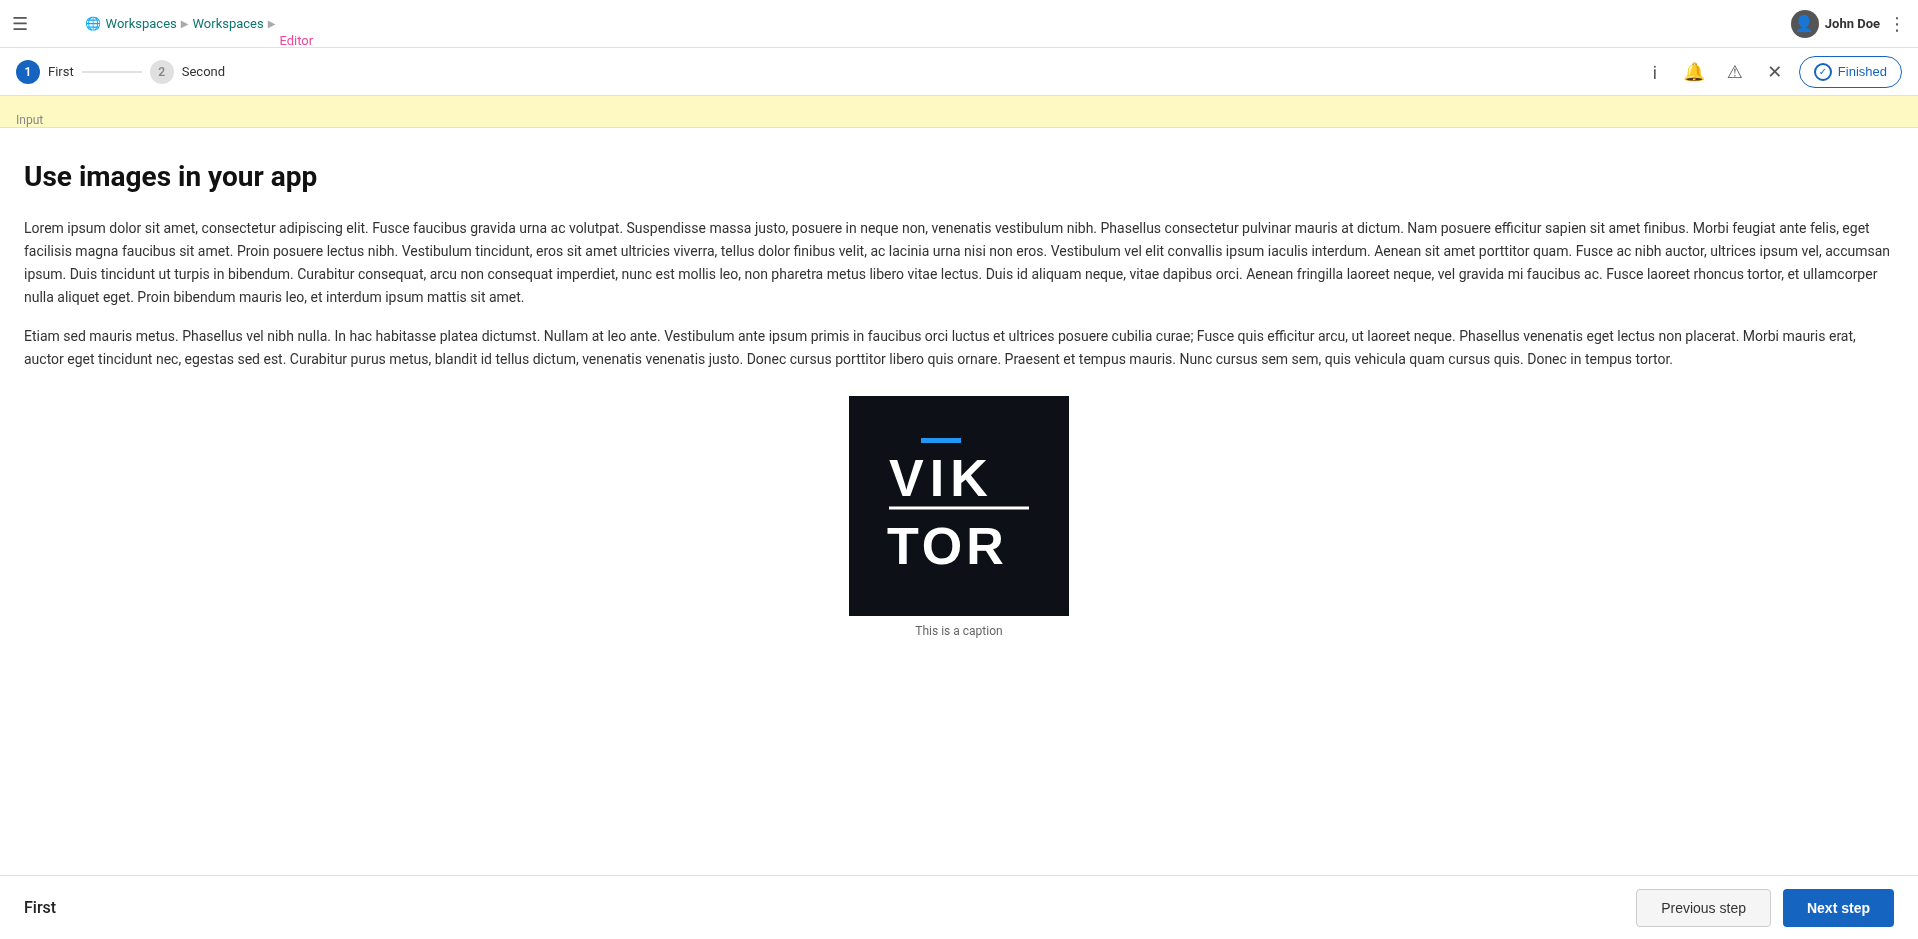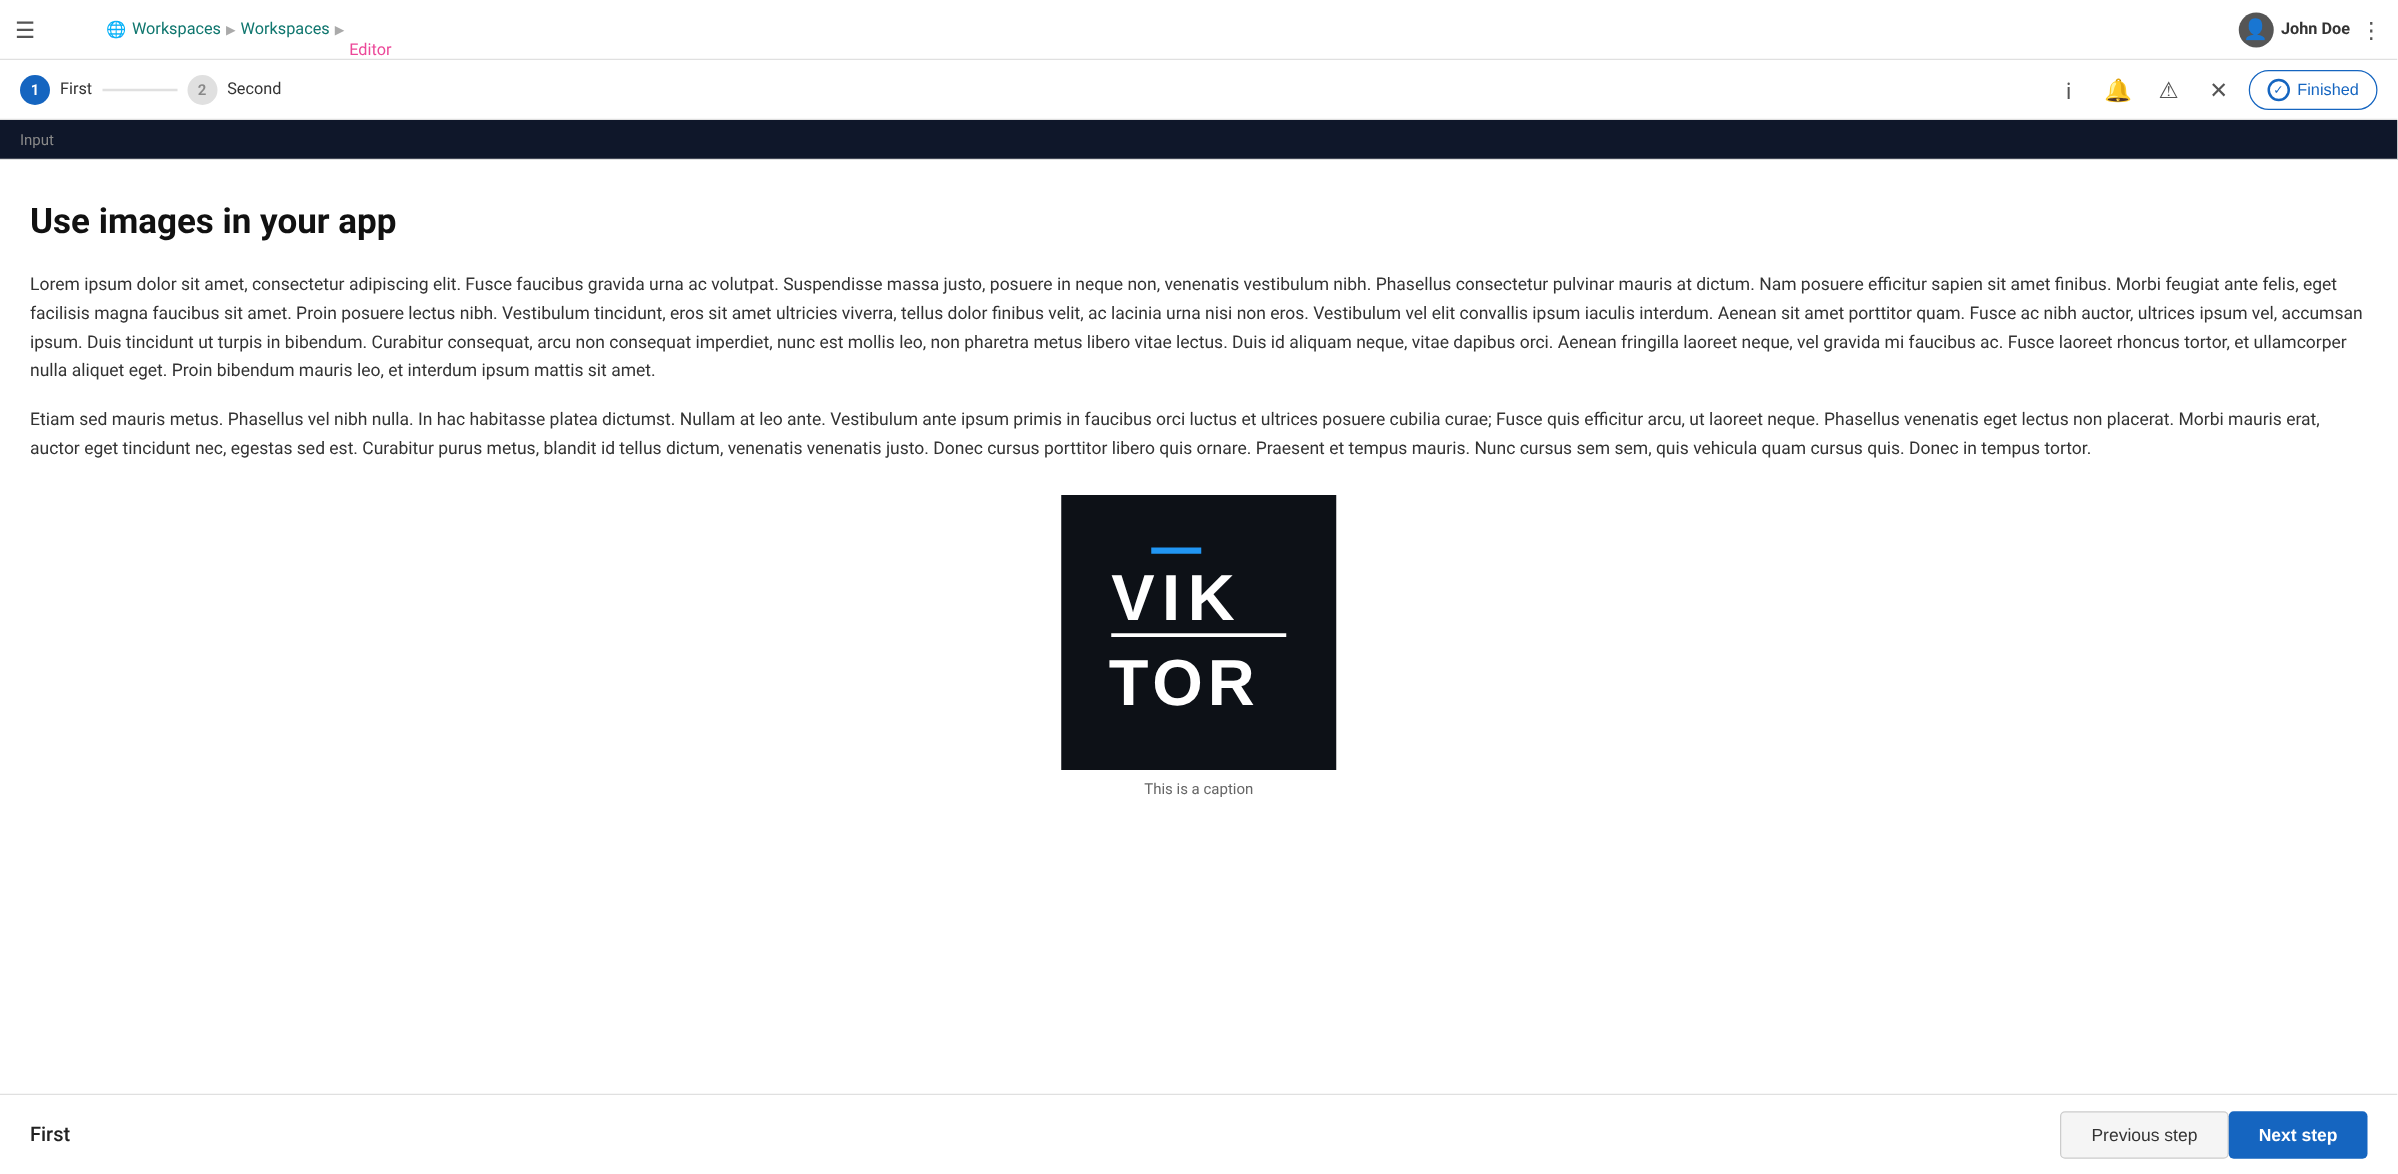--- a/index.html
+++ b/index.html
@@ -133,23 +133,23 @@
       display: flex; align-items: center; justify-content: center;
       font-size: 10px;
       color: #1565C0;
     }
 
     
     .input-bar {
       height: 32px;
       border-bottom: 1px solid #e0e0e0;
       display: flex;
-      align-items: center;
+      align-items: flex-end;
       padding: 0 16px;
-      background: #0f172a;
+      background: #fef9c3;
       flex-shrink: 0;
     }
     .input-label {
       font-size: 12px;
       color: #888;
     }
 
     
     .main-content {
       flex: 1;
@@ -210,20 +210,21 @@
       flex-shrink: 0;
     }
     .footer-label {
       font-size: 16px;
       font-weight: 500;
       color: #222;
     }
     .footer-right {
       margin-left: auto;
       display: flex;
+      gap: 12px;
     }
     .prev-step-btn {
       padding: 10px 24px;
       border: 1px solid #ccc;
       border-radius: 4px;
       background: #f5f5f5;
       color: #333;
       font-size: 14px;
       cursor: pointer;
     }

